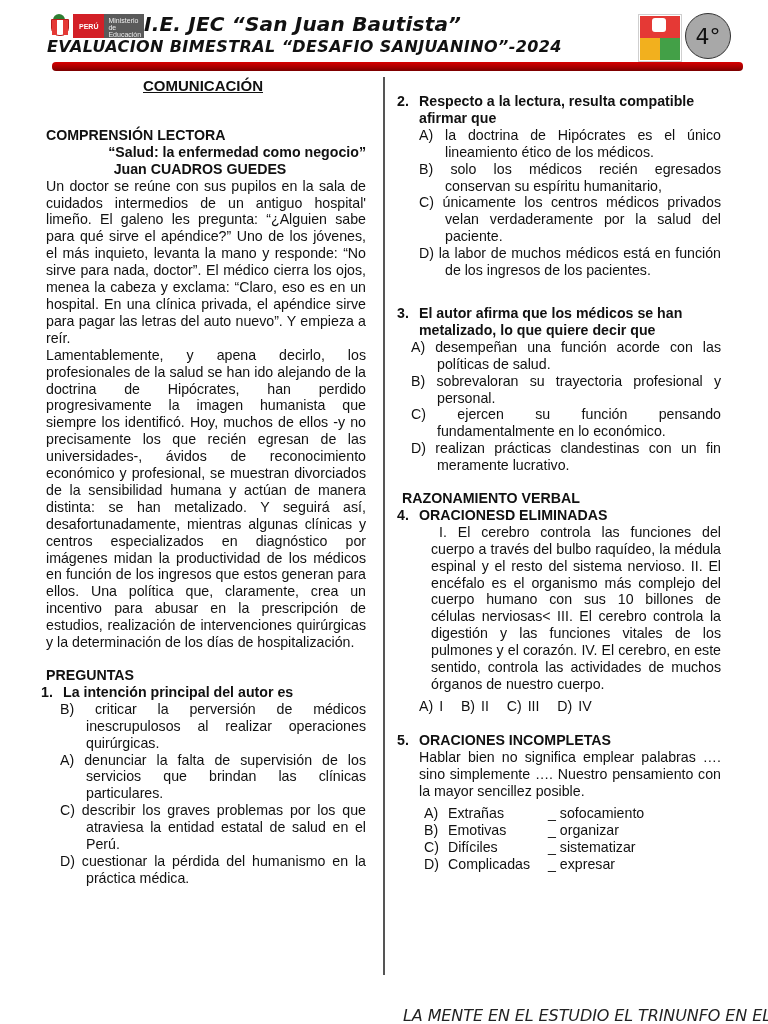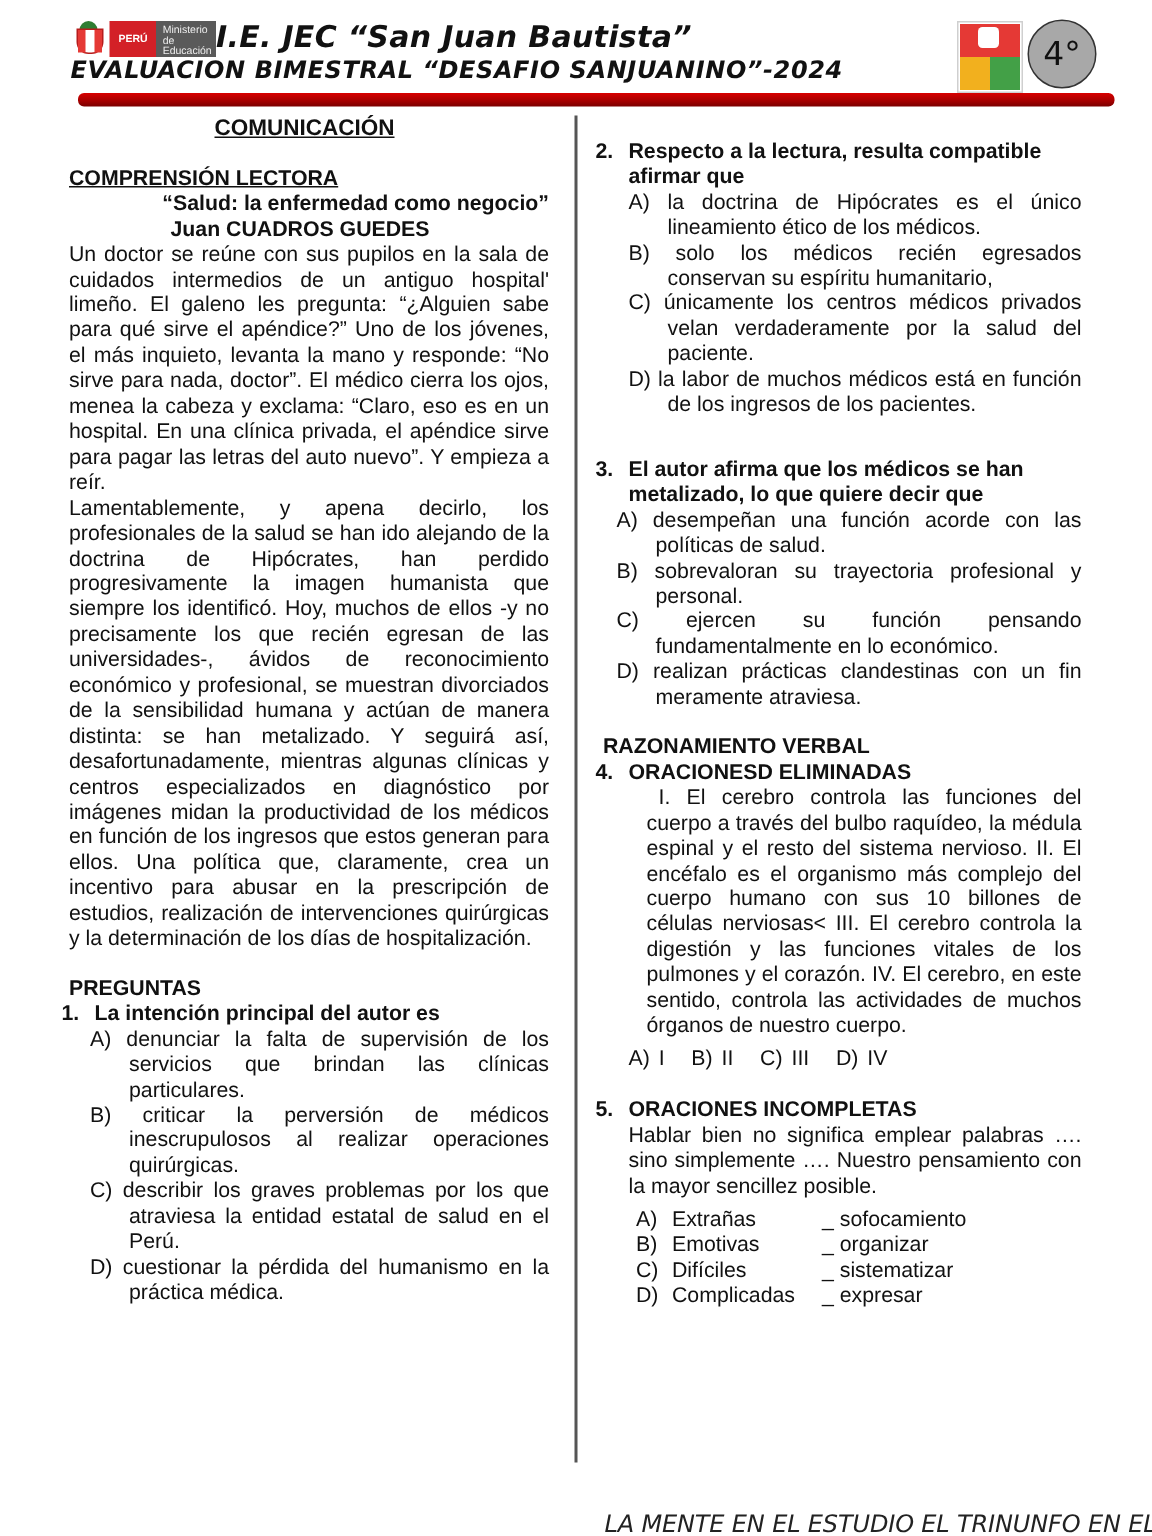--- a/index.html
+++ b/index.html
@@ -33,21 +33,21 @@
   .red-bar { position: absolute; left: 52px; top: 62px; width: 691px; height: 9px; border-radius: 4px;
              background: linear-gradient(to bottom, #d80000 0%, #a40000 60%, #7a0000 100%); }
 
   
   .col { position: absolute; top: 78px; font-size: 14.2px; line-height: 16.9px; }
   .col-left { left: 46px; width: 320px; }
   .col-right { left: 397px; width: 324px; }
   .divider { position: absolute; left: 383px; top: 77px; width: 2px; height: 898px; background: #555; }
 
   .subject { font-weight: bold; text-decoration: underline; font-size: 15px; text-align: center; margin-left: -6px; margin-top: 0px; }
-  .sec-title { font-weight: bold; text-decoration: underline; margin-top: 16px; }
+  .sec-title { font-weight: bold; margin-top: 32px; }
   .reading-title { font-weight: bold; text-align: right; padding-left: 20px; }
   .reading-author { font-weight: bold; text-align: center; margin-left: -12px; }
   .para { text-align: justify; }
 
   .preguntas { font-weight: bold; margin-top: 16px; }
   .q { display: flex; }
   .q-num { width: 22px; font-weight: bold; flex: none; }
   .q-stem { font-weight: bold; flex: 1; }
   .hang { padding-left: 26px; text-indent: -26px; text-align: justify; }
 
@@ -104,22 +104,22 @@
   <div class="para">Un doctor se reúne con sus pupilos en la sala de cuidados intermedios de un antiguo hospital' limeño. El galeno les pregunta: “¿Alguien sabe para qué sirve el apéndice?” Uno de los jóvenes, el más inquieto, levanta la mano y responde: “No sirve para nada, doctor”. El médico cierra los ojos, menea la cabeza y exclama: “Claro, eso es en un hospital. En una clínica privada, el apéndice sirve para pagar las letras del auto nuevo”. Y empieza a reír.</div>
   <div class="para">Lamentablemente, y apena decirlo, los profesionales de la salud se han ido alejando de la doctrina de Hipócrates, han perdido progresivamente la imagen humanista que siempre los identificó. Hoy, muchos de ellos -y no precisamente los que recién egresan de las universidades-, ávidos de reconocimiento económico y profesional, se muestran divorciados de la sensibilidad humana y actúan de manera distinta: se han metalizado. Y seguirá así, desafortunadamente, mientras algunas clínicas y centros especializados en diagnóstico por imágenes midan la productividad de los médicos en función de los ingresos que estos generan para ellos. Una política que, claramente, crea un incentivo para abusar en la prescripción de estudios, realización de intervenciones quirúrgicas y la determinación de los días de hospitalización.</div>
 
   <div class="preguntas">PREGUNTAS</div>
   <div class="q1">
     <div class="q">
       <span class="q-num">1.</span>
       <span class="q-stem">La intención principal del autor es</span>
     </div>
     <div class="opts">
+      <div class="hang"><span>B)</span> <span>criticar la perversión de médicos inescrupulosos al realizar operaciones quirúrgicas.</span></div>
       <div class="hang"><span>A)</span> <span>denunciar la falta de supervisión de los servicios que brindan las clínicas particulares.</span></div>
-      <div class="hang"><span>B)</span> <span>criticar la perversión de médicos inescrupulosos al realizar operaciones quirúrgicas.</span></div>
       <div class="hang"><span>C)</span> <span>describir los graves problemas por los que atraviesa la entidad estatal de salud en el Perú.</span></div>
       <div class="hang"><span>D)</span> <span>cuestionar la pérdida del humanismo en la práctica médica.</span></div>
     </div>
   </div>
 </div>
 
 <div class="col col-right">
   <div class="q2" style="margin-top:15px;">
     <div class="q">
       <span class="q-num">2.</span>
@@ -135,21 +135,21 @@
 
   <div class="q3" style="margin-top:26px;">
     <div class="q">
       <span class="q-num">3.</span>
       <span class="q-stem">El autor afirma que los médicos se han metalizado, lo que quiere decir que</span>
     </div>
     <div class="opts">
       <div class="hang"><span>A)</span> <span>desempeñan una función acorde con las políticas de salud.</span></div>
       <div class="hang"><span>B)</span> <span>sobrevaloran su trayectoria profesional y personal.</span></div>
       <div class="hang"><span>C)</span> <span>ejercen su función pensando fundamentalmente en lo económico.</span></div>
-      <div class="hang"><span>D)</span> <span>realizan prácticas clandestinas con un fin meramente atraviesa.</span></div>
+      <div class="hang"><span>D)</span> <span>realizan prácticas clandestinas con un fin meramente lucrativo.</span></div>
     </div>
   </div>
 
   <div class="rv-title">RAZONAMIENTO VERBAL</div>
 
   <div class="q4">
     <div class="q">
       <span class="q-num">4.</span>
       <span class="q-stem">ORACIONESD ELIMINADAS</span>
     </div>

